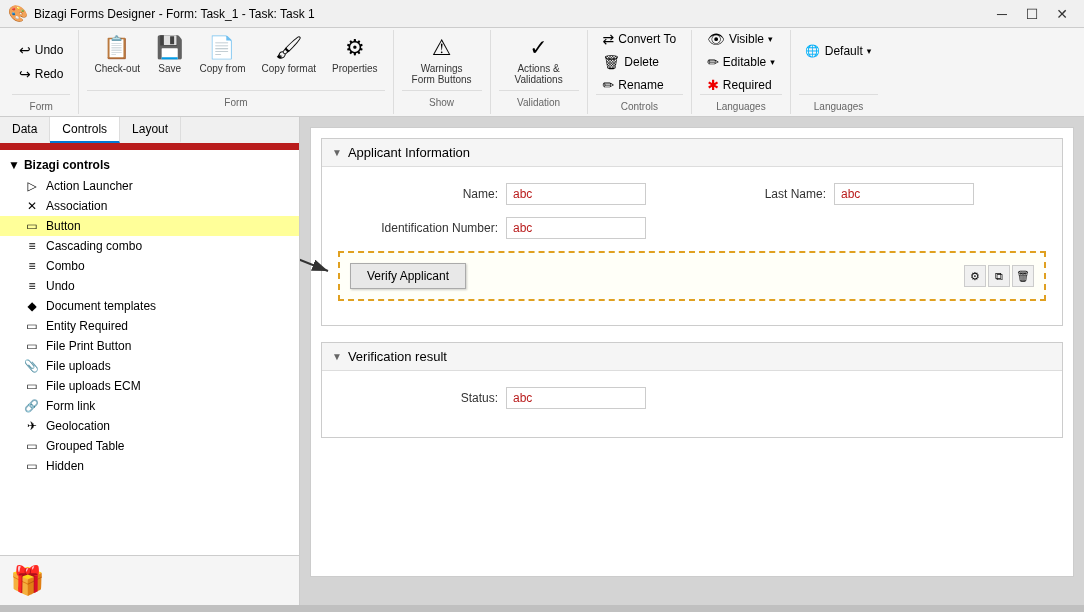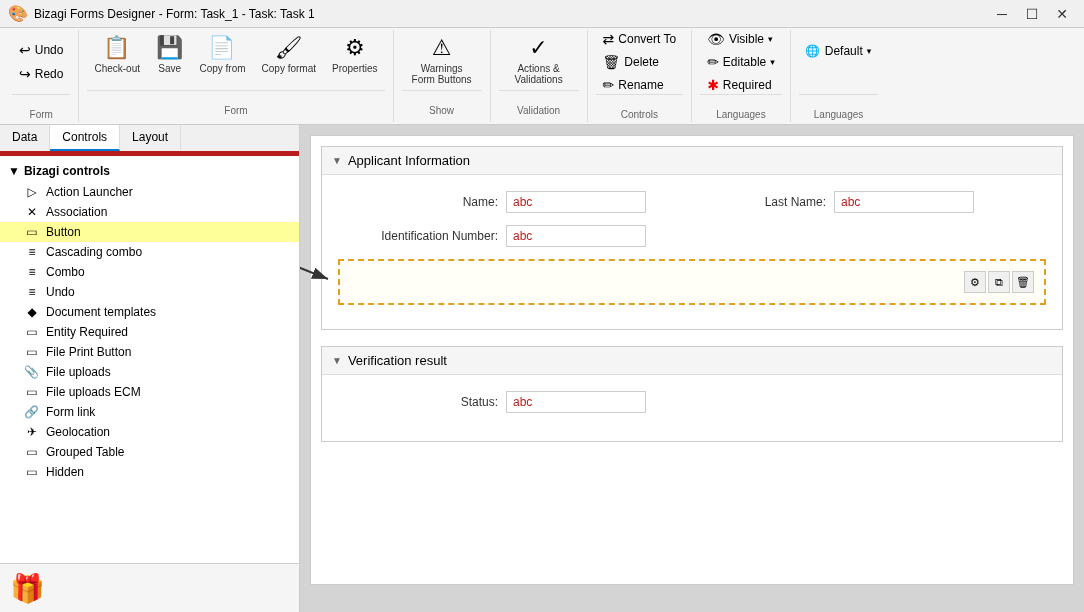--- a/index.html
+++ b/index.html
@@ -58,21 +58,21 @@
       min-width: 40px;
       height: 56px;
     }
     .toolbar-item .icon { font-size: 22px; margin-bottom: 2px; }
     .toolbar-item .label { font-size: 10px; text-align: center; color: #333; white-space: nowrap; }
     .toolbar-group-label {
       font-size: 10px;
       color: #666;
       text-align: center;
       width: 100%;
-      padding-top: 14px;
+      padding-top: 6px;
       margin-top: 2px;
       border-top: 1px solid #ddd;
     }
     .toolbar-item-small {
       display: flex;
       align-items: center;
       gap: 4px;
       padding: 2px 6px;
       cursor: pointer;
       border: 1px solid transparent;
@@ -93,21 +93,21 @@
     .left-panel {
       width: 300px;
       background: white;
       border-right: 1px solid #ccc;
       display: flex;
       flex-direction: column;
       overflow: hidden;
     }
     .panel-tabs {
       display: flex;
-      border-bottom: 5px solid #b91c1c;
+      border-bottom: 7px solid #b91c1c;
       background: #f0f0f0;
     }
     .panel-tab {
       padding: 5px 12px;
       cursor: pointer;
       font-size: 12px;
       border-right: 1px solid #ddd;
       border-bottom: 2px solid transparent;
     }
     .panel-tab.active { border-bottom-color: #0078d4; background: white; }
@@ -454,20 +454,21 @@
 
           <div class="form-row">
             <div class="form-field">
               <span class="form-label">Identification Number:</span>
               <input class="form-input" value="abc" style="">
             </div>
           </div>
 
           <div style="position:relative;">
             <div class="button-area">
+              <button class="form-button">Verify Applicant</button>
               <div class="button-area-icons">
                 <button class="ba-icon-btn">⚙</button>
                 <button class="ba-icon-btn">⧉</button>
                 <button class="ba-icon-btn">🗑</button>
               </div>
             </div>
 
             <svg style="position:absolute;top:-230px;left:-340px;pointer-events:none;" width="400" height="280">
               <defs>
                 <marker id="arrowhead" markerWidth="8" markerHeight="6" refX="8" refY="3" orient="auto">

